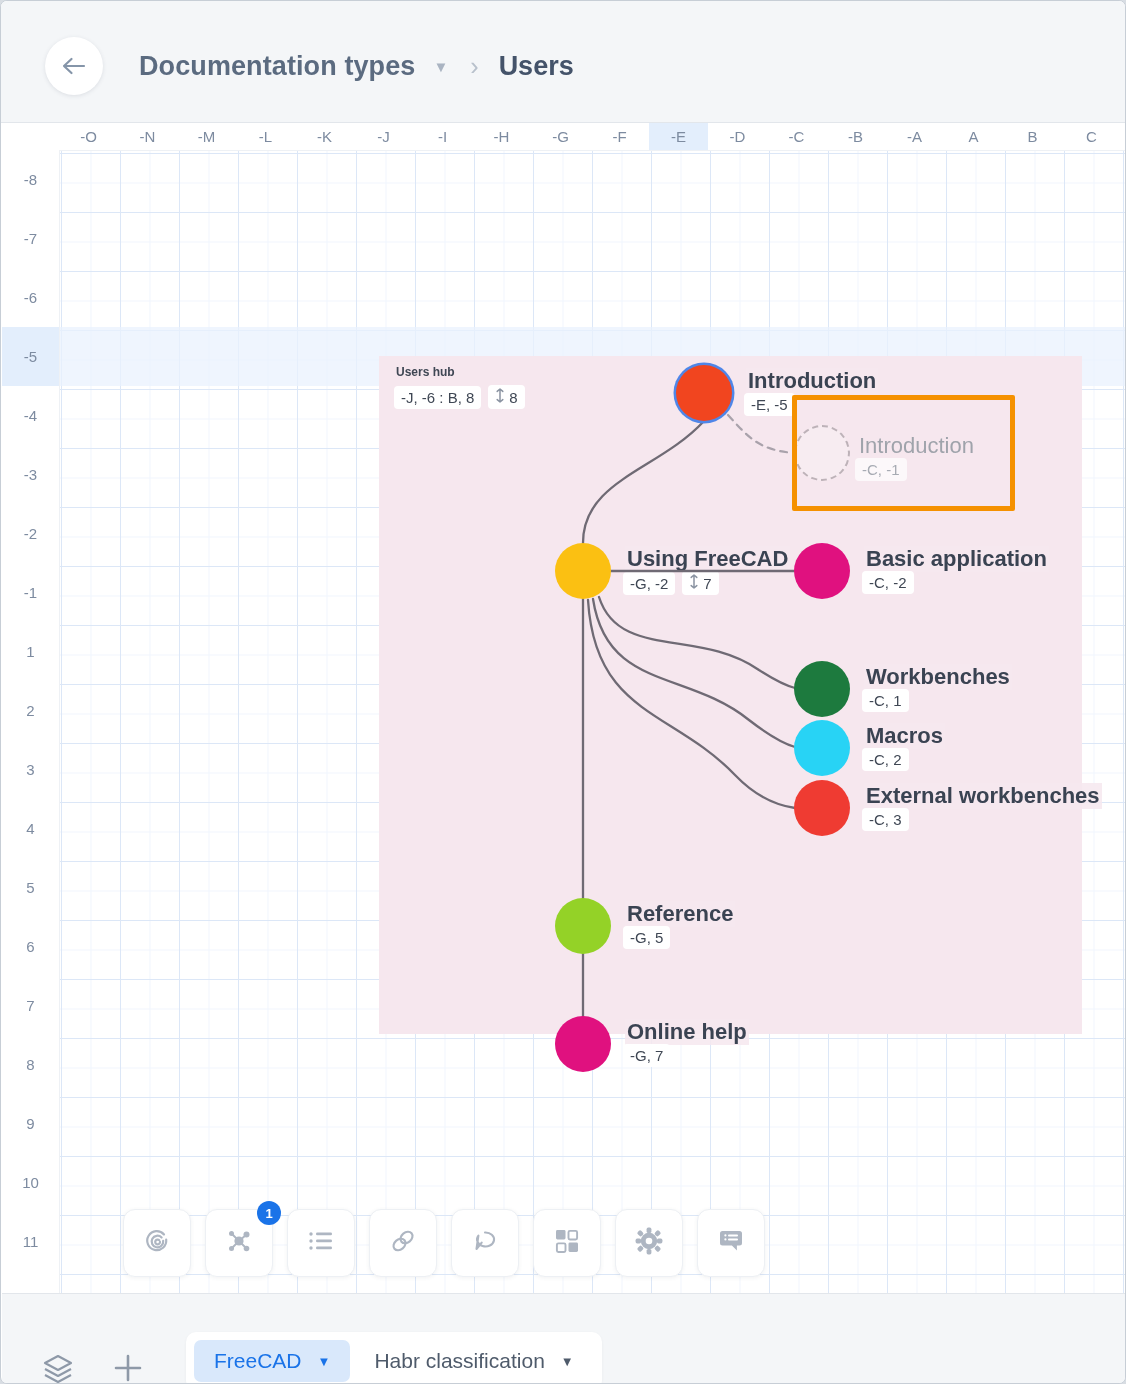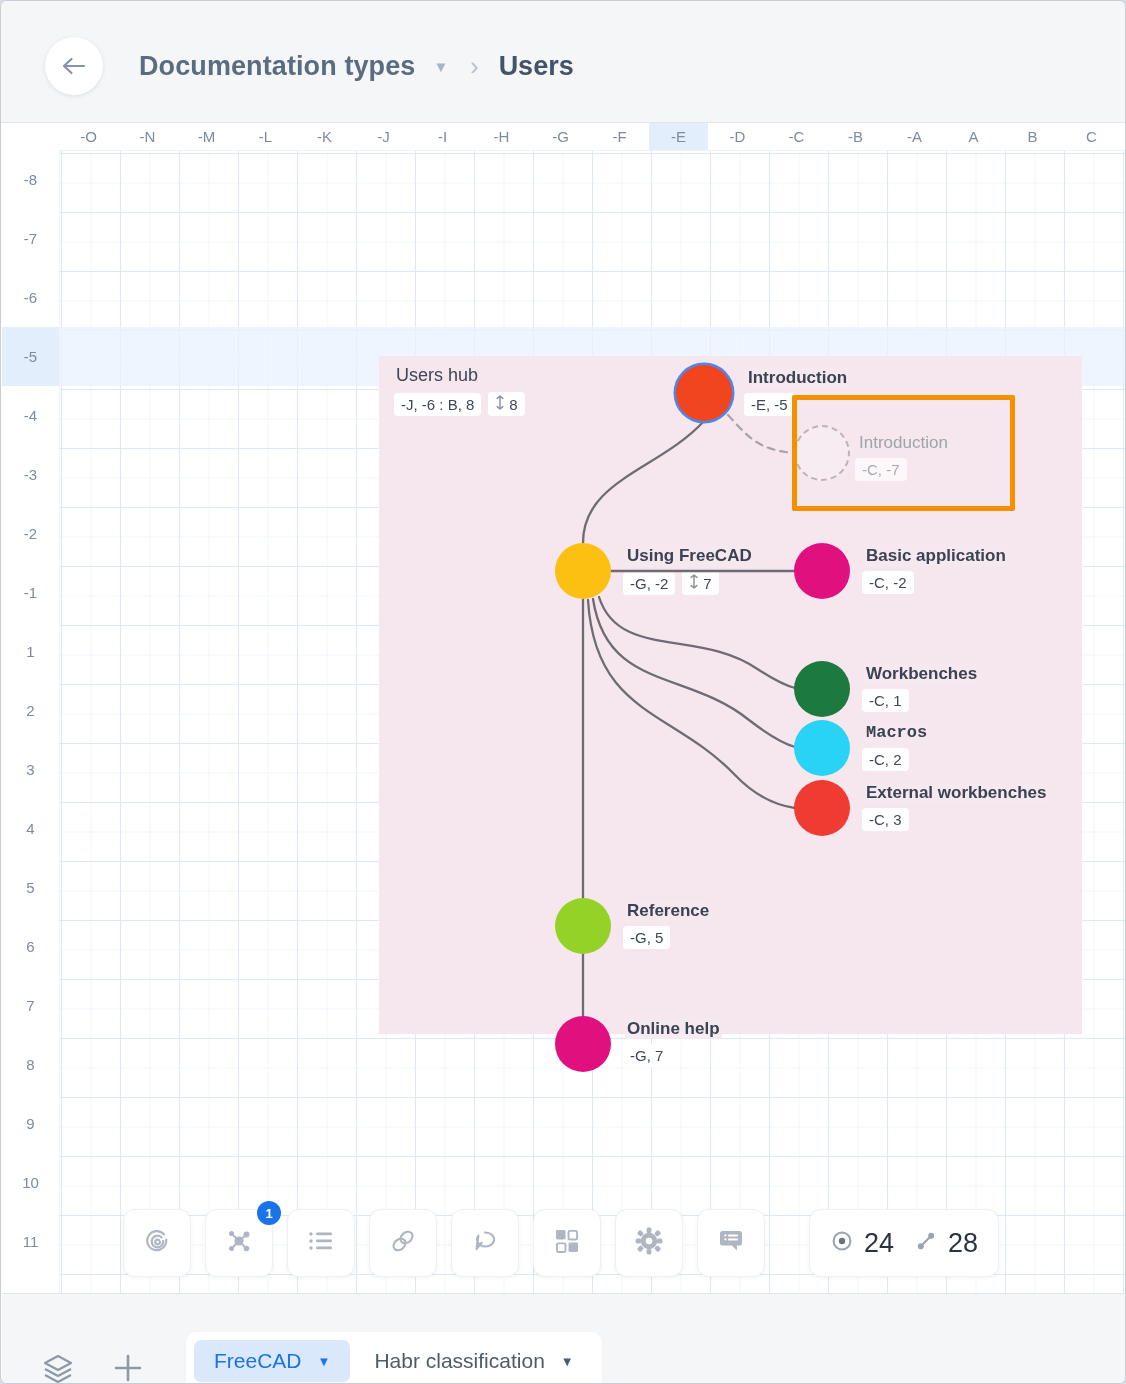--- a/index.html
+++ b/index.html
@@ -76,21 +76,21 @@
   .node{position:absolute;z-index:4;}
   .dot{
     position:absolute;border-radius:50%;
   }
   .dot.selected{box-shadow:0 0 0 2.5px #4f86e8;}
   .ghost{
     position:absolute;border-radius:50%;background:#f7ecf1;
     border:2px dashed #bdb2b8;box-sizing:border-box;
   }
   .nlabel{
-    position:absolute;font-size:17px;font-weight:bold;color:#3a4352;white-space:nowrap;
+    position:absolute;font-size:22px;font-weight:bold;color:#3a4352;white-space:nowrap;
     background:rgba(246,231,238,.85);padding:0 2px;
   }
   .nlabel.muted{color:#9fa3ab;font-weight:normal;background:transparent;}
   .badges{position:absolute;display:flex;align-items:center;gap:7px;}
   .badge{
     background:#ffffff;border-radius:4px;padding:3px 7px;
     font-size:15px;color:#3f4754;white-space:nowrap;line-height:1.15;
   }
   .badge.muted{color:#a7abb3;background:rgba(255,255,255,.7);}
   .badge.count{display:flex;align-items:center;gap:4px;}
@@ -219,39 +219,39 @@
           <path d="M552,421 L735,421"></path>
           <path d="M540,447 C560,510 640,478 700,520 C720,533 728,536 736,538"></path>
           <path d="M534,449 C548,540 628,520 690,570 C712,587 726,594 736,597"></path>
           <path d="M529,450 C536,565 614,560 676,625 C700,650 722,656 736,658"></path>
           <path d="M524,449 L524,894"></path>
         </g>
         <path d="M669,265 C690,288 700,300 735,303" fill="none" stroke="#a9a2ab" stroke-width="2.2" stroke-dasharray="7 6" stroke-linecap="round"></path>
       </svg>
 
       <div class="node" style="left:335px;top:215px">
-        <div class="nlabel" style="position:static;background:transparent;font-weight:normal;font-size:18px;color:#3f4754">Users hub</div>
+        <div class="nlabel" style="position:static;background:transparent;font-weight:bold;font-size:12px;color:#3f4754">Users hub</div>
         <div class="badges" style="position:static;margin-top:6px">
           <span class="badge">-J, -6 : B, 8</span>
           <span class="badge count">
             <span>
               <svg width="10" height="15" viewBox="0 0 10 15">
                 <path d="M5 1 L5 14 M2.2 3.4 L5 1 L7.8 3.4 M2.2 11.6 L5 14 L7.8 11.6" fill="none" stroke="#8a93a1" stroke-width="1.5" stroke-linecap="round" stroke-linejoin="round"></path>
               </svg>
             </span>
             <span>8</span>
           </span>
         </div>
       </div>
 
       <div class="hl-rect" style="left:733px;top:245px;width:223px;height:116px"></div>
       <div class="ghost" style="left:735px;top:275px;width:56px;height:56px"></div>
       <div class="nlabel muted" style="left:798px;top:283px">Introduction</div>
       <div class="badges" style="left:796px;top:308px">
-        <span class="badge muted">-C, -7</span>
+        <span class="badge muted">-C, -1</span>
       </div>
 
       <div id="nodelayer">
           <div class="dot selected" style="left: 617px; top: 215px; height: 56px; width: 56px; background: rgb(241, 69, 31); z-index: 4;"></div>
           <div class="nlabel" style="left: 687px; top: 218px;">Introduction</div>
           <div class="badges" style="left: 685px; top: 243px;">
             <span class="badge">-E, -5</span>
           </div>
           <div class="dot" style="left: 496px; top: 393px; height: 56px; width: 56px; background: rgb(251, 192, 18); z-index: 4;"></div>
           <div class="nlabel" style="left: 566px; top: 396px;">Using FreeCAD</div>
@@ -268,21 +268,21 @@
           <div class="nlabel" style="left: 805px; top: 396px;">Basic application</div>
           <div class="badges" style="left: 803px; top: 421px;">
             <span class="badge">-C, -2</span>
           </div>
           <div class="dot" style="left: 735px; top: 511px; height: 56px; width: 56px; background: rgb(29, 122, 62); z-index: 4;"></div>
           <div class="nlabel" style="left: 805px; top: 514px;">Workbenches</div>
           <div class="badges" style="left: 803px; top: 539px;">
             <span class="badge">-C, 1</span>
           </div>
           <div class="dot" style="left: 735px; top: 570px; height: 56px; width: 56px; background: rgb(40, 211, 245); z-index: 4;"></div>
-          <div class="nlabel" style="left: 805px; top: 573px; font-family: Liberation Mono, monospace;">Macros</div>
+          <div class="nlabel" style="left: 805px; top: 573px;">Macros</div>
           <div class="badges" style="left: 803px; top: 598px;">
             <span class="badge">-C, 2</span>
           </div>
           <div class="dot" style="left: 735px; top: 630px; height: 56px; width: 56px; background: rgb(239, 59, 50); z-index: 4;"></div>
           <div class="nlabel" style="left: 805px; top: 633px;">External workbenches</div>
           <div class="badges" style="left: 803px; top: 658px;">
             <span class="badge">-C, 3</span>
           </div>
           <div class="dot" style="left: 496px; top: 748px; height: 56px; width: 56px; background: rgb(148, 210, 39); z-index: 4;"></div>
           <div class="nlabel" style="left: 566px; top: 751px;">Reference</div>
@@ -393,37 +393,20 @@
           <g fill="#ffffff">
             <circle cx="9.4" cy="8.4" r="1.1"></circle>
               <rect x="12" y="7.5" width="10" height="1.9" rx=".9"></rect>
             <circle cx="9.4" cy="12.4" r="1.1"></circle>
               <rect x="12" y="11.5" width="10" height="1.9" rx=".9"></rect>
           </g>
         </svg>
       </span>
     </div>
 
-    <div class="counter">
-      <span>
-        <svg width="24" height="24" viewBox="0 0 24 24">
-          <circle cx="12" cy="12" r="8.4" fill="none" stroke="#9aa3b1" stroke-width="2"></circle>
-          <circle cx="12" cy="12" r="3.2" fill="#6b7382"></circle>
-        </svg>
-      </span>
-      <span class="num">24</span>
-      <span style="margin-left:10px">
-        <svg width="24" height="24" viewBox="0 0 24 24">
-          <line x1="6.5" y1="17.5" x2="17.5" y2="6.5" stroke="#9aa3b1" stroke-width="2.2" stroke-linecap="round"></line>
-          <circle cx="6.8" cy="17.2" r="3" fill="#9aa3b1"></circle>
-          <circle cx="17.2" cy="6.8" r="3" fill="#9aa3b1"></circle>
-        </svg>
-      </span>
-      <span class="num">28</span>
-    </div>
   </div>
 
   <div class="bottombar">
     <div class="bb-icon">
       <span>
         <svg width="36" height="34" viewBox="0 0 36 34">
           <g fill="none" stroke="#8e99a8" stroke-width="2.2" stroke-linejoin="round">
             <path d="M18 4 L31 11 L18 18 L5 11 Z"></path>
             <path d="M5 17 L18 24 L31 17"></path>
             <path d="M5 23 L18 30 L31 23"></path>

